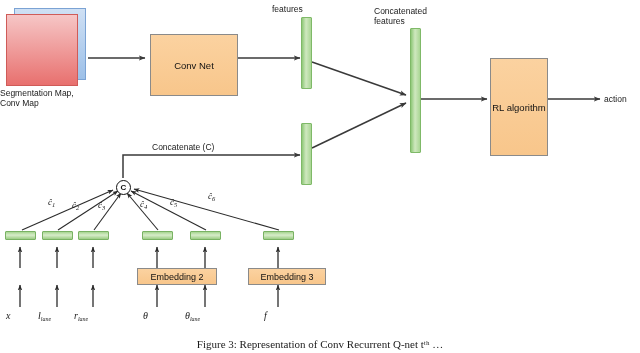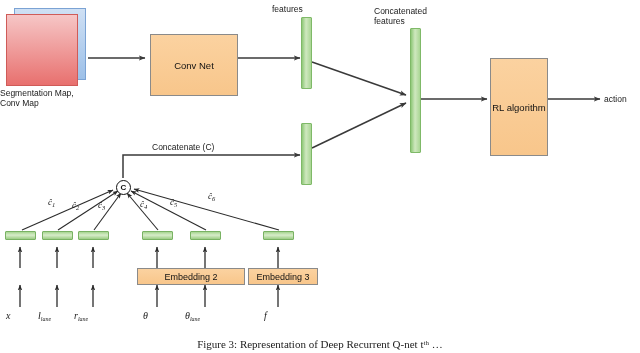--- a/index.html
+++ b/index.html
@@ -150,37 +150,37 @@
     <span>ĉ</span><span class="sb">6</span>
   </div>
 
   <div class="node hbar" style="left:5px;top:231px;width:31px;height:9px;"></div>
   <div class="node hbar" style="left:42px;top:231px;width:31px;height:9px;"></div>
   <div class="node hbar" style="left:78px;top:231px;width:31px;height:9px;"></div>
   <div class="node hbar" style="left:142px;top:231px;width:31px;height:9px;"></div>
   <div class="node hbar" style="left:190px;top:231px;width:31px;height:9px;"></div>
   <div class="node hbar" style="left:263px;top:231px;width:31px;height:9px;"></div>
 
-  <div class="node obox" style="left:137px;top:268px;width:108px;height:17px;">Embedding 2</div>
-  <div class="node obox" style="left:248px;top:268px;width:70px;height:17px;">Embedding 3</div>
+  <div class="node obox" style="left:137px;top:268px;width:80px;height:17px;">Embedding 2</div>
+  <div class="node obox" style="left:248px;top:268px;width:78px;height:17px;">Embedding 3</div>
 
   <div class="lbl it ctr" style="left:6px;top:310px;width:28px;font-size:10px;">
     <span>x</span><span class="sub"></span>
   </div>
   <div class="lbl it ctr" style="left:38px;top:310px;width:38px;font-size:10px;">
     <span>l</span><span class="sub">lane</span>
   </div>
   <div class="lbl it ctr" style="left:74px;top:310px;width:38px;font-size:10px;">
     <span>r</span><span class="sub">lane</span>
   </div>
   <div class="lbl it ctr" style="left:143px;top:310px;width:28px;font-size:10px;">
     <span>θ</span><span class="sub"></span>
   </div>
   <div class="lbl it ctr" style="left:185px;top:310px;width:40px;font-size:10px;">
     <span>θ</span><span class="sub">lane</span>
   </div>
   <div class="lbl it ctr" style="left:264px;top:310px;width:28px;font-size:10px;">
     <span>f</span><span class="sub"></span>
   </div>
 
-  <div class="caption">Figure 3:  Representation of Deep Recurrent Q-net tᵗʰ …</div>
+  <div class="caption">Figure 3:  Representation of Conv Recurrent Q-net tᵗʰ …</div>
 
 </div>
 
 </body></html>

